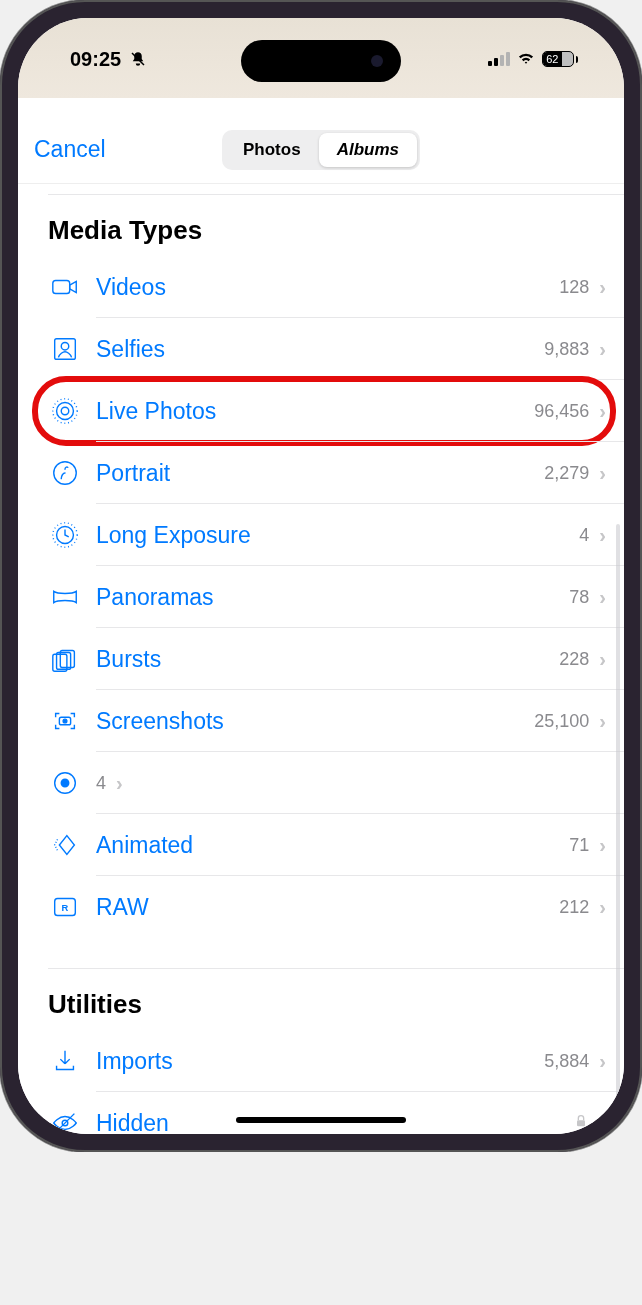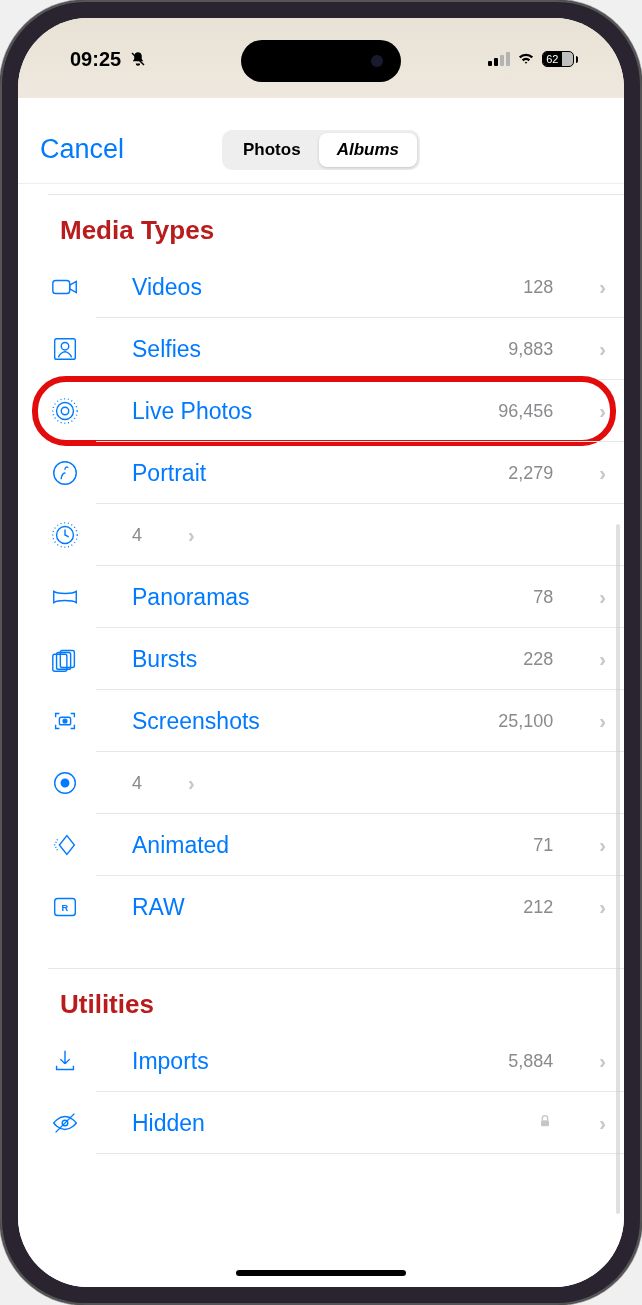--- a/index.html
+++ b/index.html
@@ -6,21 +6,21 @@
   body {
     background: #f0f0f0;
     font-family: -apple-system, 'Helvetica Neue', Helvetica, Arial, sans-serif;
     display: flex;
     justify-content: center;
     align-items: flex-start;
     padding: 0;
   }
   .phone-frame {
     width: 642px;
-    height: 1305px;
+    height: 1152px;
     background: #2a2330;
     border-radius: 85px;
     padding: 18px;
     position: relative;
     box-shadow: inset 0 0 0 2px #555, 0 0 0 1px #888;
   }
   
   .phone-frame::before {
     content:"";
     position:absolute;
@@ -92,23 +92,23 @@
   .nav-bar {
     height: 68px;
     display:flex;
     align-items:center;
     justify-content:center;
     position:relative;
     border-bottom:1px solid #eee;
   }
   .cancel-btn {
     position:absolute;
-    left:22px;
+    left:16px;
     color:#007aff;
-    font-size:27px;
+    font-size:23px;
     font-weight:400;
   }
   .seg-control {
     display:flex;
     background:#eeeeef;
     border-radius:10px;
     padding:3px;
     gap:0;
   }
   .seg-item {
@@ -120,30 +120,29 @@
   }
   .seg-item.active {
     background:#fff;
     box-shadow: 0 1px 3px rgba(0,0,0,.18);
     font-style: italic;
   }
   .list-scroll { padding-top:10px; }
   .section-header {
     font-size:26px;
     font-weight:700;
-    color:#b91c1c;
-    padding: 20px 30px 10px 42px;
+    color:#000000;
+    padding: 20px 30px 10px 30px;
   }
   .row {
     display:flex;
     align-items:center;
     min-height:62px;
     padding: 0 18px 0 30px;
     position:relative;
-    gap:36px;
   }
   .row .sep {
     position:absolute;
     left:78px; right:0; bottom:0;
     height:1px;
     background:#e7e7e9;
   }
   .row-icon {
     width:34px; height:34px;
     display:flex; align-items:center; justify-content:center;
@@ -308,20 +307,21 @@
         </div>
 
         <div class="row">
           <span class="row-icon">
               <svg viewBox="0 0 32 32">
                 <circle cx="16" cy="16" r="9"></circle>
                 <circle cx="16" cy="16" r="13" stroke-dasharray="1 3"></circle>
                 <path d="M16 10v6l4 2"></path>
               </svg>
             </span>
+          <span class="row-label">Long Exposure</span>
           <span class="row-count">4</span>
           <span class="chevron">›</span>
           <div class="sep"></div>
         </div>
 
         <div class="row">
           <span class="row-icon">
               <svg viewBox="0 0 32 32">
                 <path d="M4 10c4 3 20 3 24 0v12c-4-3-20-3-24 0V10z"></path>
               </svg>

